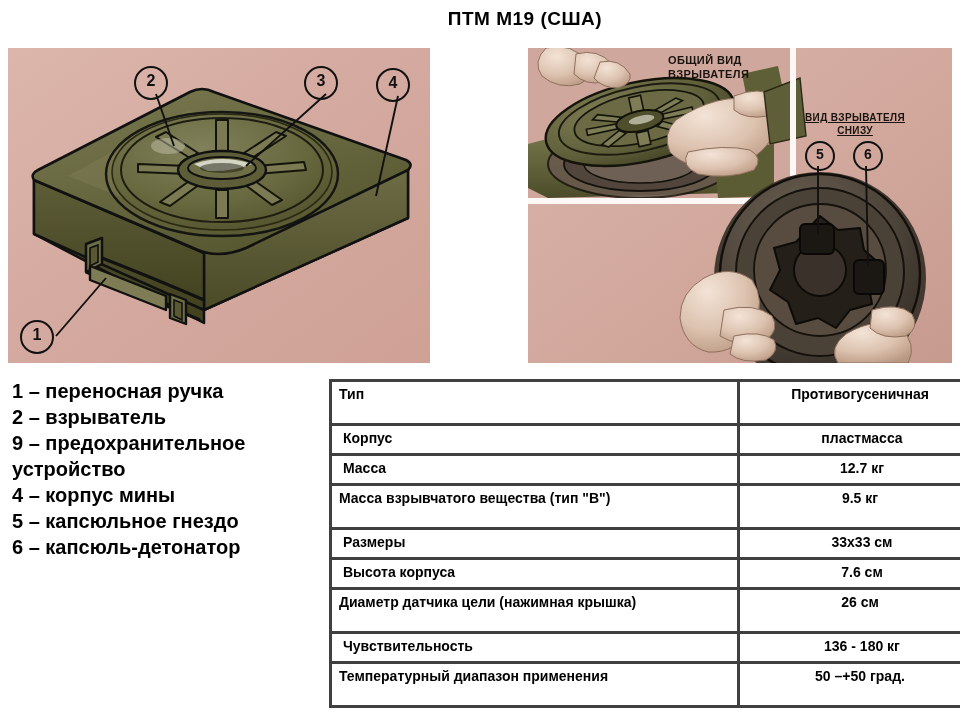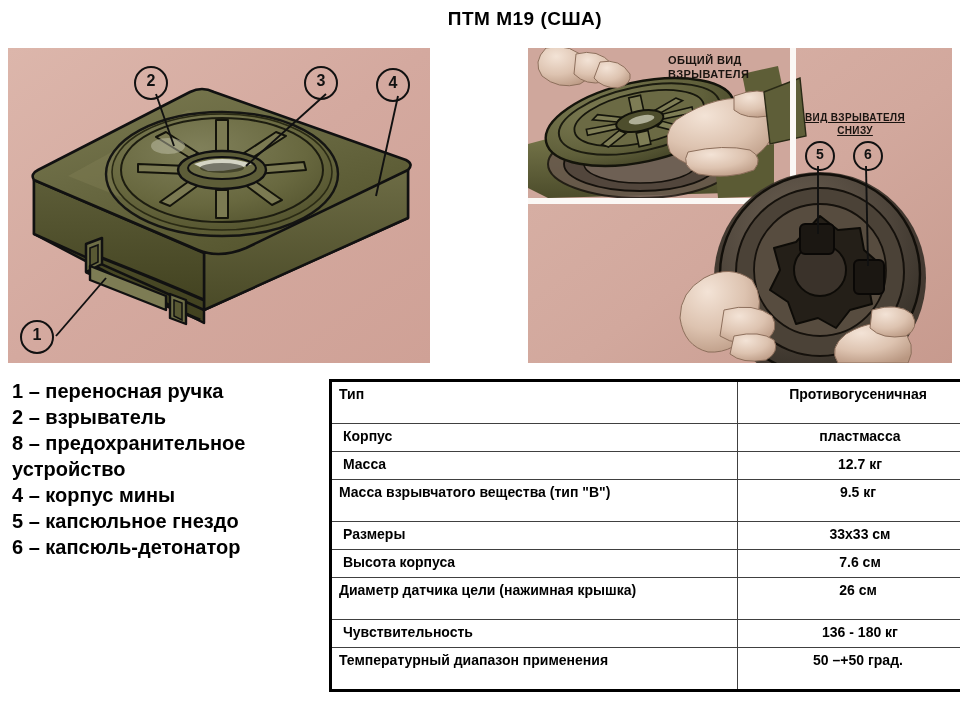--- a/index.html
+++ b/index.html
@@ -133,21 +133,21 @@
     position: absolute;
     left: 329px;
     top: 379px;
     width: 619px;
     border-collapse: collapse;
     border: 3px solid #000;
     background: #fff;
     table-layout: fixed;
   }
   #spec-table td {
-    border: 1px solid #404040;
+    border: 3px solid #404040;
     font-size: 14px;
     font-weight: bold;
     padding: 4px 7px;
     vertical-align: top;
     line-height: 1.18;
   }
   #spec-table td.param {
     width: 391px;
     text-align: left;
   }
@@ -380,21 +380,21 @@
   </div>
 
 
   <div class="callout small" style="left:277px;top:93px;">5</div>
   <div class="callout small" style="left:325px;top:93px;">6</div>
 </div>
 
 <div id="legend-list">
   <div class="legend-item">1 – переносная ручка</div>
   <div class="legend-item">2 – взрыватель</div>
-  <div class="legend-item">8 – предохранительное устройство</div>
+  <div class="legend-item">9 – предохранительное устройство</div>
   <div class="legend-item">4 – корпус мины</div>
   <div class="legend-item">5 – капсюльное гнездо</div>
   <div class="legend-item">6 – капсюль-детонатор</div>
 </div>
 
 <table id="spec-table">
   <tbody>
     <tr class="tall">
       <td class="param">Тип</td>
       <td class="value">Противогусеничная</td>

